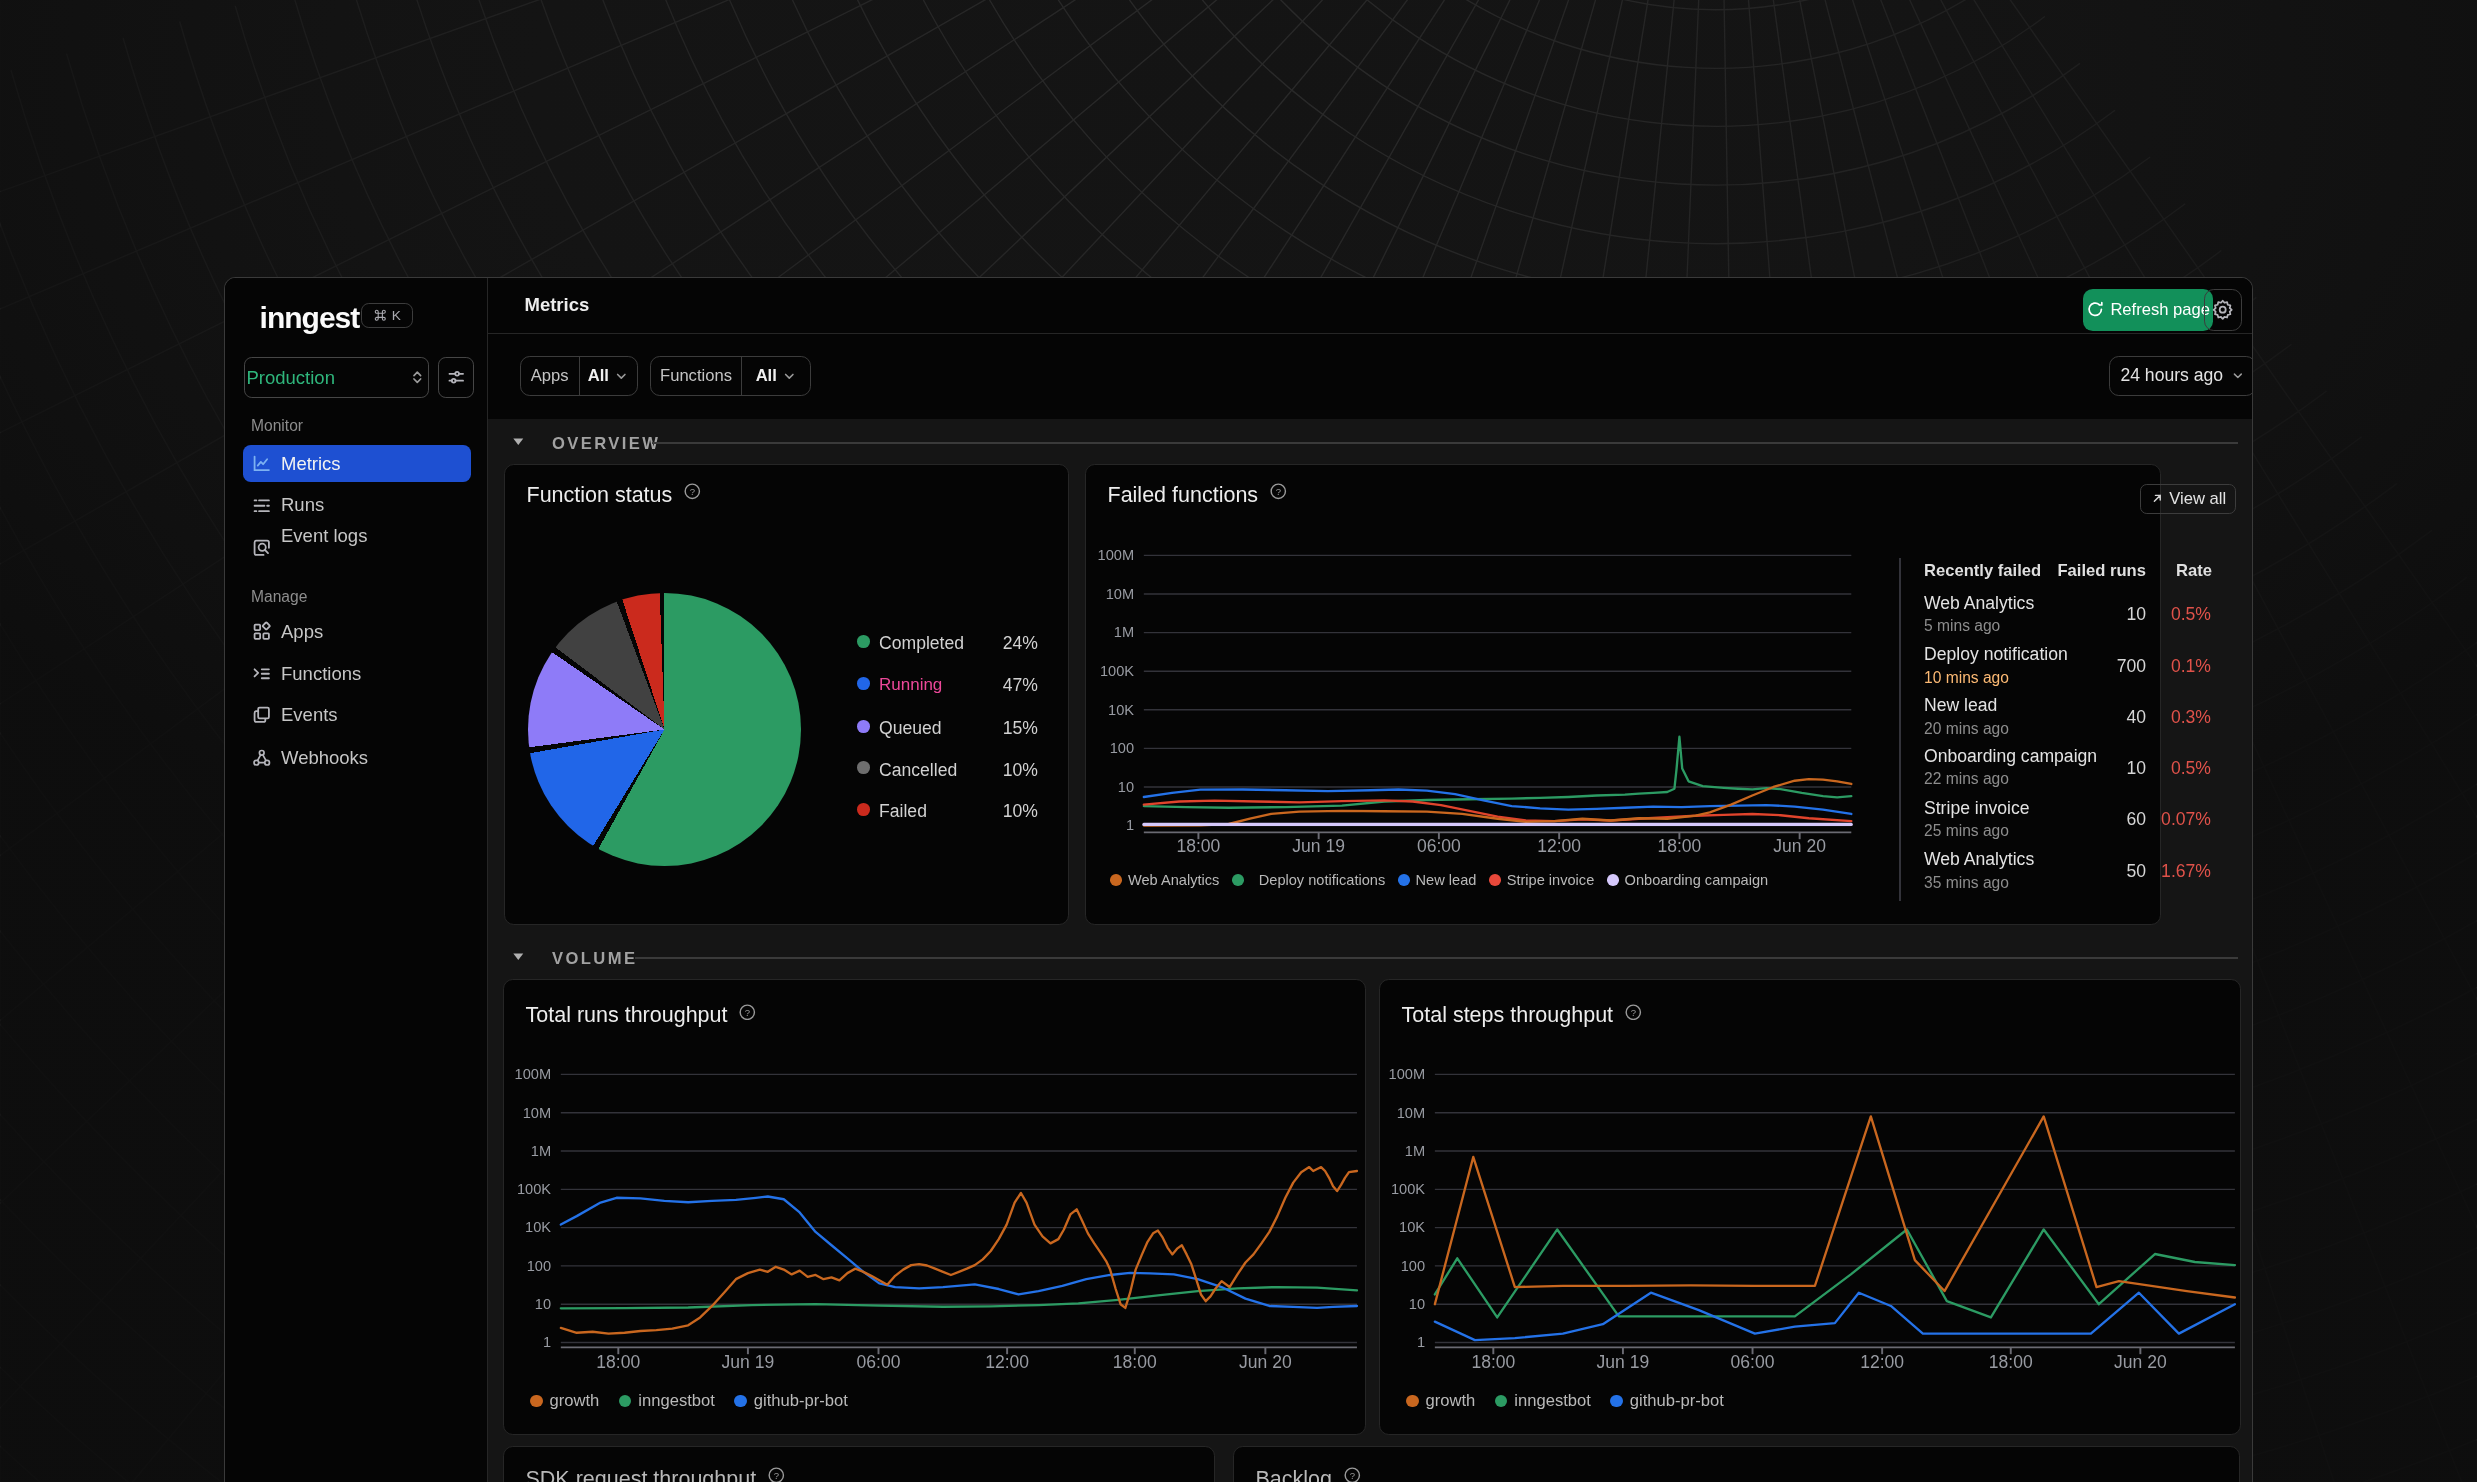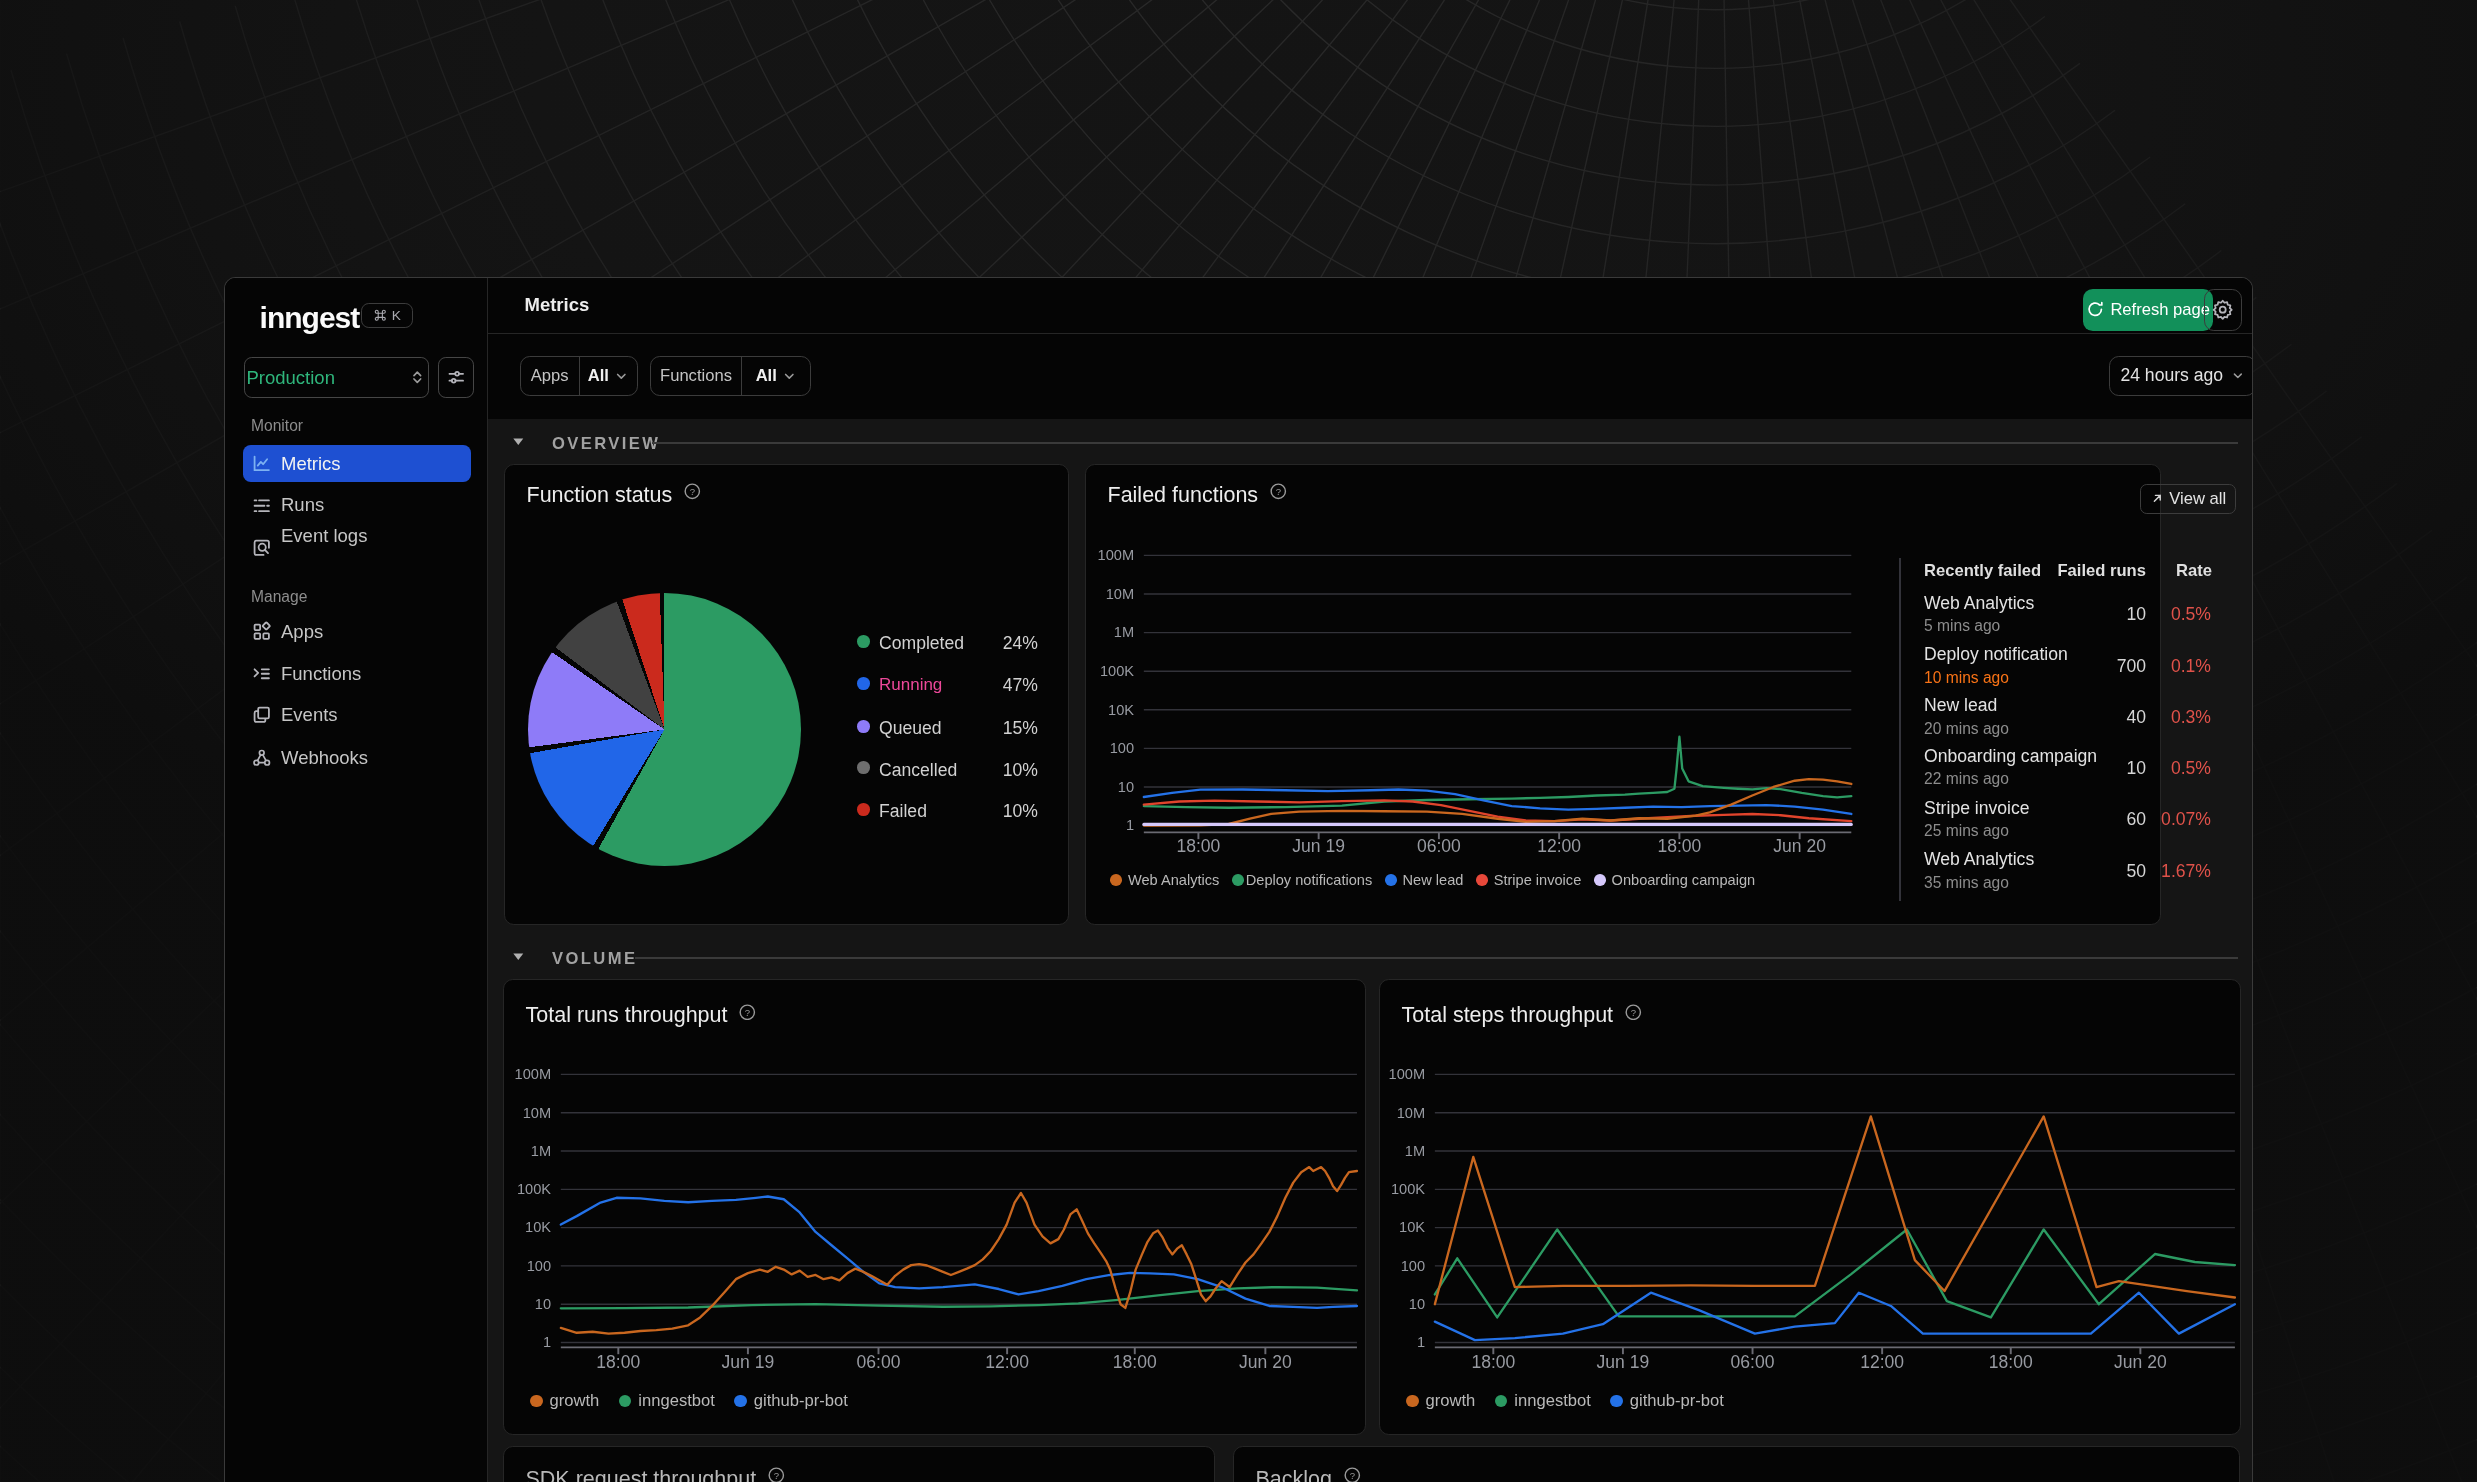--- a/index.html
+++ b/index.html
@@ -287,21 +287,21 @@
         <polyline points="59.0,340.7 88.0,336.5 117.1,333.2 160.6,333.0 204.2,333.8 247.8,334.7 291.3,333.8 320.4,333.0 349.4,334.2 378.4,337.8 407.5,344.1 436.5,350.0 465.6,352.3 494.6,353.6 523.6,352.9 552.7,351.7 581.7,350.5 610.8,351.1 639.8,350.0 668.8,349.5 697.9,349.0 726.9,350.5 756.0,353.6 785.0,358.1" fill="none" stroke="#2472e8" stroke-width="2.4" stroke-linejoin="round" stroke-linecap="round"></polyline>
         <polyline points="59.0,348.5 95.3,345.3 131.6,344.5 175.2,345.3 218.7,346.2 262.3,344.9 305.8,344.1 334.9,345.3 363.9,349.0 393.0,354.9 422.0,360.9 451.0,364.8 480.1,365.5 509.1,363.6 538.2,364.8 567.2,363.0 596.2,361.4 625.3,359.9 654.3,359.0 683.4,358.1 712.4,359.4 741.4,362.5 785.0,365.5" fill="none" stroke="#e0442c" stroke-width="2.4" stroke-linejoin="round" stroke-linecap="round"></polyline>
         <polyline points="59.0,370.0 117.1,369.7 146.1,368.4 167.9,363.0 189.7,358.1 218.7,355.7 262.3,354.9 305.8,355.3 349.4,355.7 385.7,358.1 422.0,363.0 451.0,366.2 480.1,365.5 509.1,363.0 538.2,364.8 567.2,362.5 596.2,363.0 625.3,359.9 639.8,356.4 661.6,348.5 683.4,339.2 705.1,330.4 726.9,324.0 741.4,322.3 756.0,322.9 770.5,324.6 785.0,327.3" fill="none" stroke="#c9671f" stroke-width="2.4" stroke-linejoin="round" stroke-linecap="round"></polyline>
         <polyline points="59.0,368.8 785.0,368.8" fill="none" stroke="#d5c8fb" stroke-width="3.2" stroke-linejoin="round" stroke-linecap="round"></polyline>
       </svg>
     <div style="position:absolute;left:24.4px;top:407px;display:flex;gap:12.7px;align-items:center;white-space:nowrap">
         <div style="display:flex;align-items:center;gap:5.9px">
           <div style="width:11.7px;height:11.7px;border-radius:50%;background:#c9671f"></div>
           <span style="font-size:14.6px;color:#b9b9b9">Web Analytics</span>
         </div>
-        <div style="display:flex;align-items:center;gap:2px">
+        <div style="display:flex;align-items:center;gap:15px">
           <div style="width:11.7px;height:11.7px;border-radius:50%;background:#2c9b63"></div>
           <span style="font-size:14.6px;color:#b9b9b9">Deploy notifications</span>
         </div>
         <div style="display:flex;align-items:center;gap:5.9px">
           <div style="width:11.7px;height:11.7px;border-radius:50%;background:#2472e8"></div>
           <span style="font-size:14.6px;color:#b9b9b9">New lead</span>
         </div>
         <div style="display:flex;align-items:center;gap:5.9px">
           <div style="width:11.7px;height:11.7px;border-radius:50%;background:#e8483a"></div>
           <span style="font-size:14.6px;color:#b9b9b9">Stripe invoice</span>
@@ -313,21 +313,21 @@
       </div>
     <div style="position:absolute;left:813px;top:93px;width:1.5px;height:343px;background:#33333a"></div>
       <div style="position:absolute;left:838px;top:96px;font-size:16.6px;font-weight:bold;color:#dfdfdf">Recently failed</div>
       <div style="position:absolute;left:933px;top:96px;width:127px;text-align:right;font-size:16.6px;font-weight:bold;color:#dfdfdf">Failed runs</div>
       <div style="position:absolute;left:1069px;top:96px;width:57px;text-align:right;font-size:16.6px;font-weight:bold;color:#dfdfdf">Rate</div>
       <div style="position:absolute;left:838px;top:128px;font-size:17.6px;color:#e3e3e3">Web Analytics</div>
       <div style="position:absolute;left:838px;top:152px;font-size:15.6px;color:#8d8d8d">5 mins ago</div>
       <div style="position:absolute;left:933px;top:139px;width:127px;text-align:right;font-size:17.6px;color:#d6d6d6">10</div>
       <div style="position:absolute;left:1047px;top:139px;width:78px;text-align:right;font-size:17.6px;color:#e0524a">0.5%</div>
       <div style="position:absolute;left:838px;top:179px;font-size:17.6px;color:#e3e3e3">Deploy notification</div>
-      <div style="position:absolute;left:838px;top:204px;font-size:15.6px;color:#f97316">10 mins ago</div>
+      <div style="position:absolute;left:838px;top:204px;font-size:15.6px;color:#fdba74">10 mins ago</div>
       <div style="position:absolute;left:933px;top:191px;width:127px;text-align:right;font-size:17.6px;color:#d6d6d6">700</div>
       <div style="position:absolute;left:1047px;top:191px;width:78px;text-align:right;font-size:17.6px;color:#e0524a">0.1%</div>
       <div style="position:absolute;left:838px;top:230px;font-size:17.6px;color:#e3e3e3">New lead</div>
       <div style="position:absolute;left:838px;top:255px;font-size:15.6px;color:#8d8d8d">20 mins ago</div>
       <div style="position:absolute;left:933px;top:242px;width:127px;text-align:right;font-size:17.6px;color:#d6d6d6">40</div>
       <div style="position:absolute;left:1047px;top:242px;width:78px;text-align:right;font-size:17.6px;color:#e0524a">0.3%</div>
       <div style="position:absolute;left:838px;top:281px;font-size:17.6px;color:#e3e3e3">Onboarding campaign</div>
       <div style="position:absolute;left:838px;top:305px;font-size:15.6px;color:#8d8d8d">22 mins ago</div>
       <div style="position:absolute;left:933px;top:293px;width:127px;text-align:right;font-size:17.6px;color:#d6d6d6">10</div>
       <div style="position:absolute;left:1047px;top:293px;width:78px;text-align:right;font-size:17.6px;color:#e0524a">0.5%</div>

